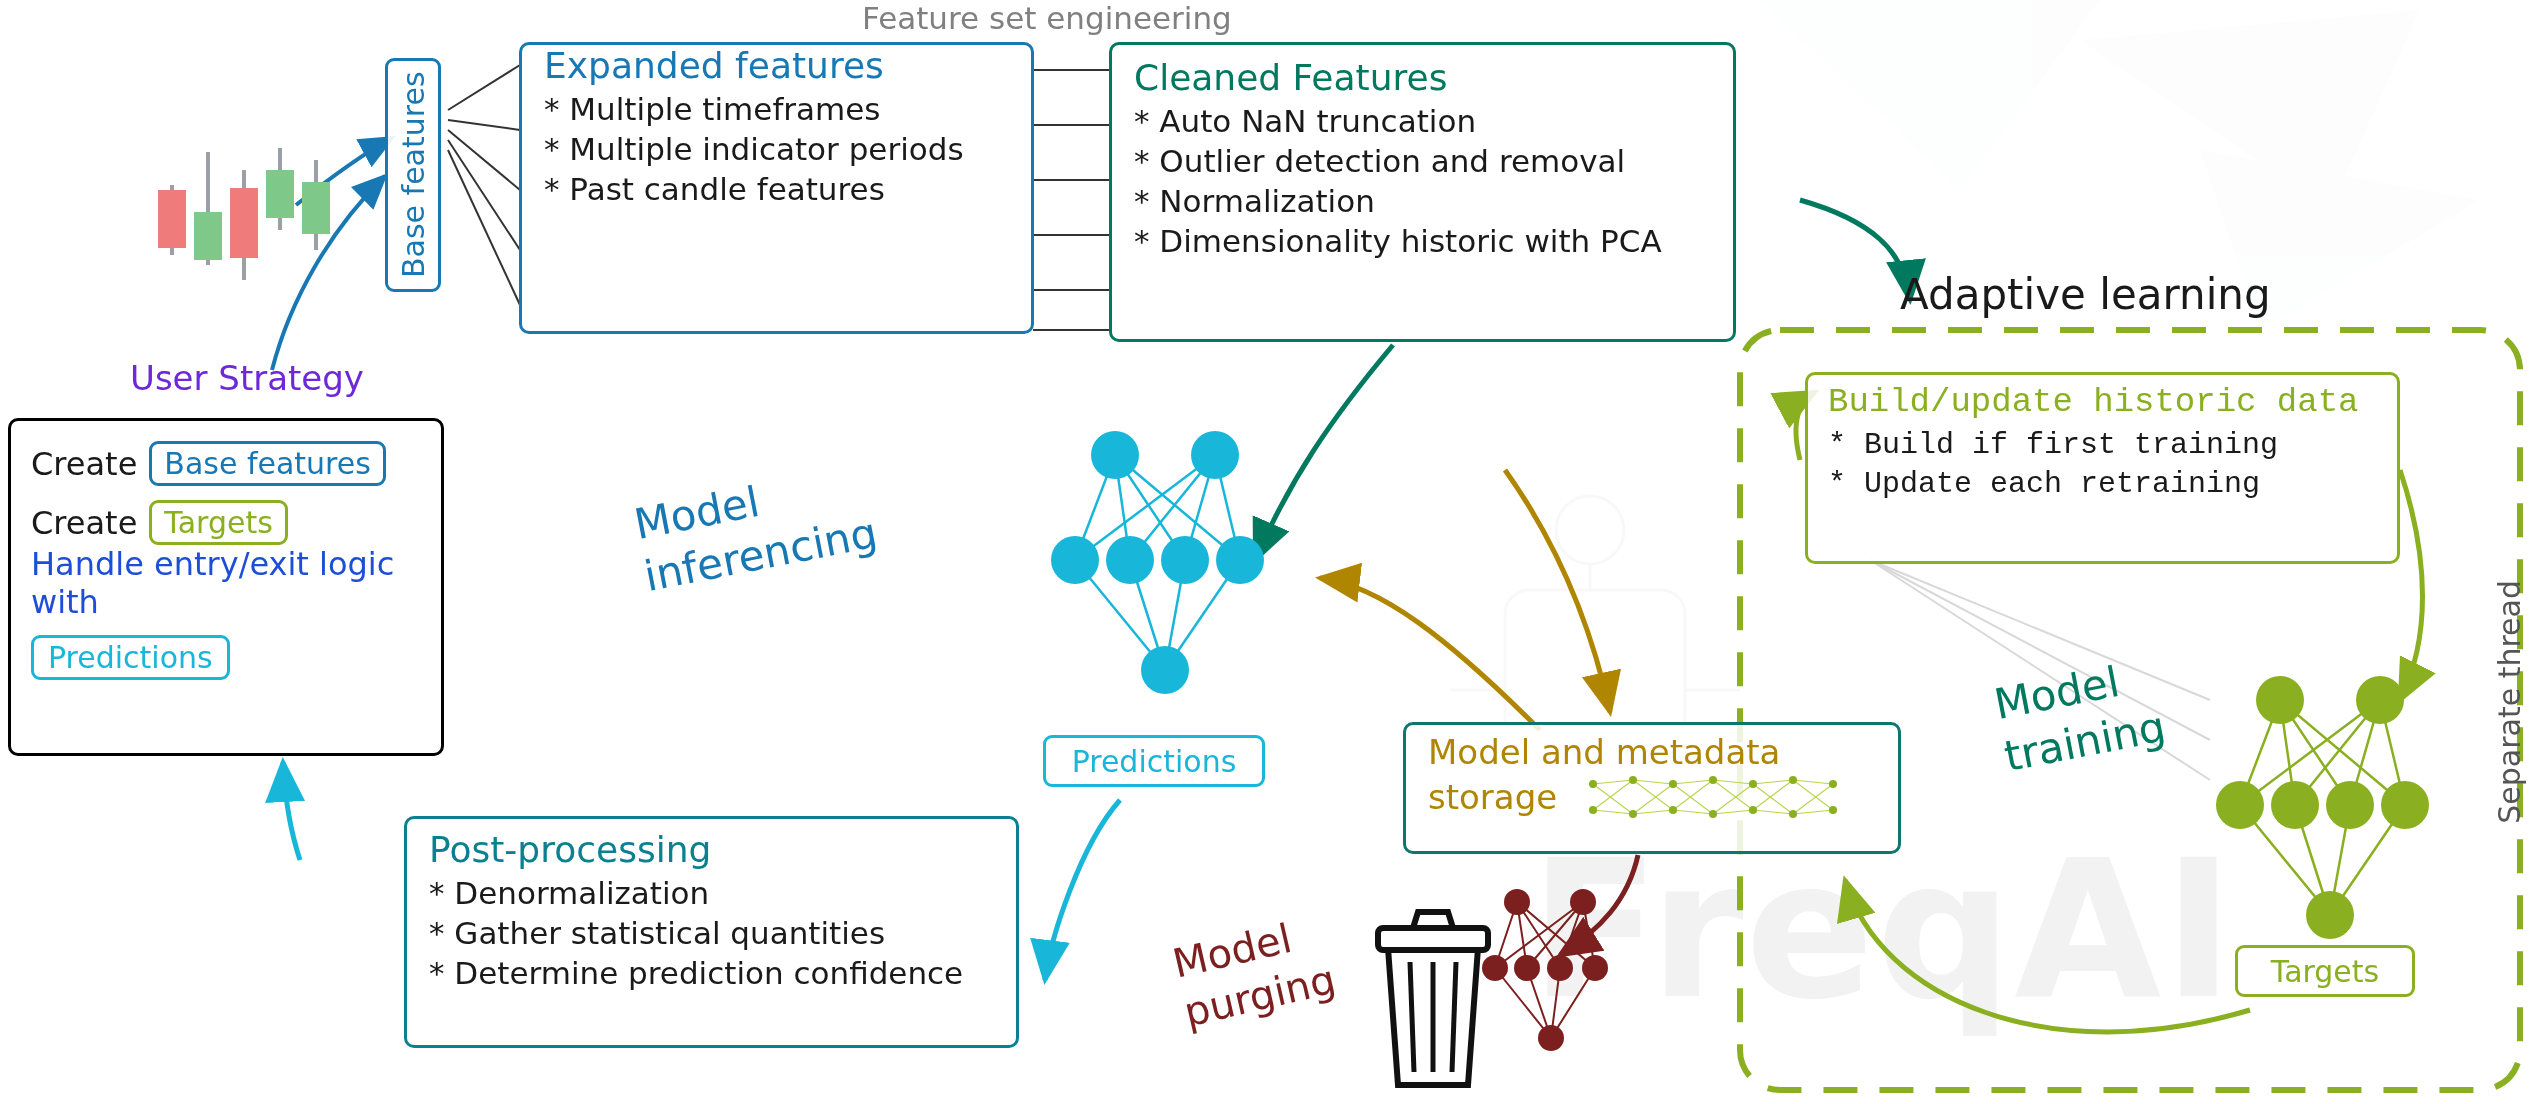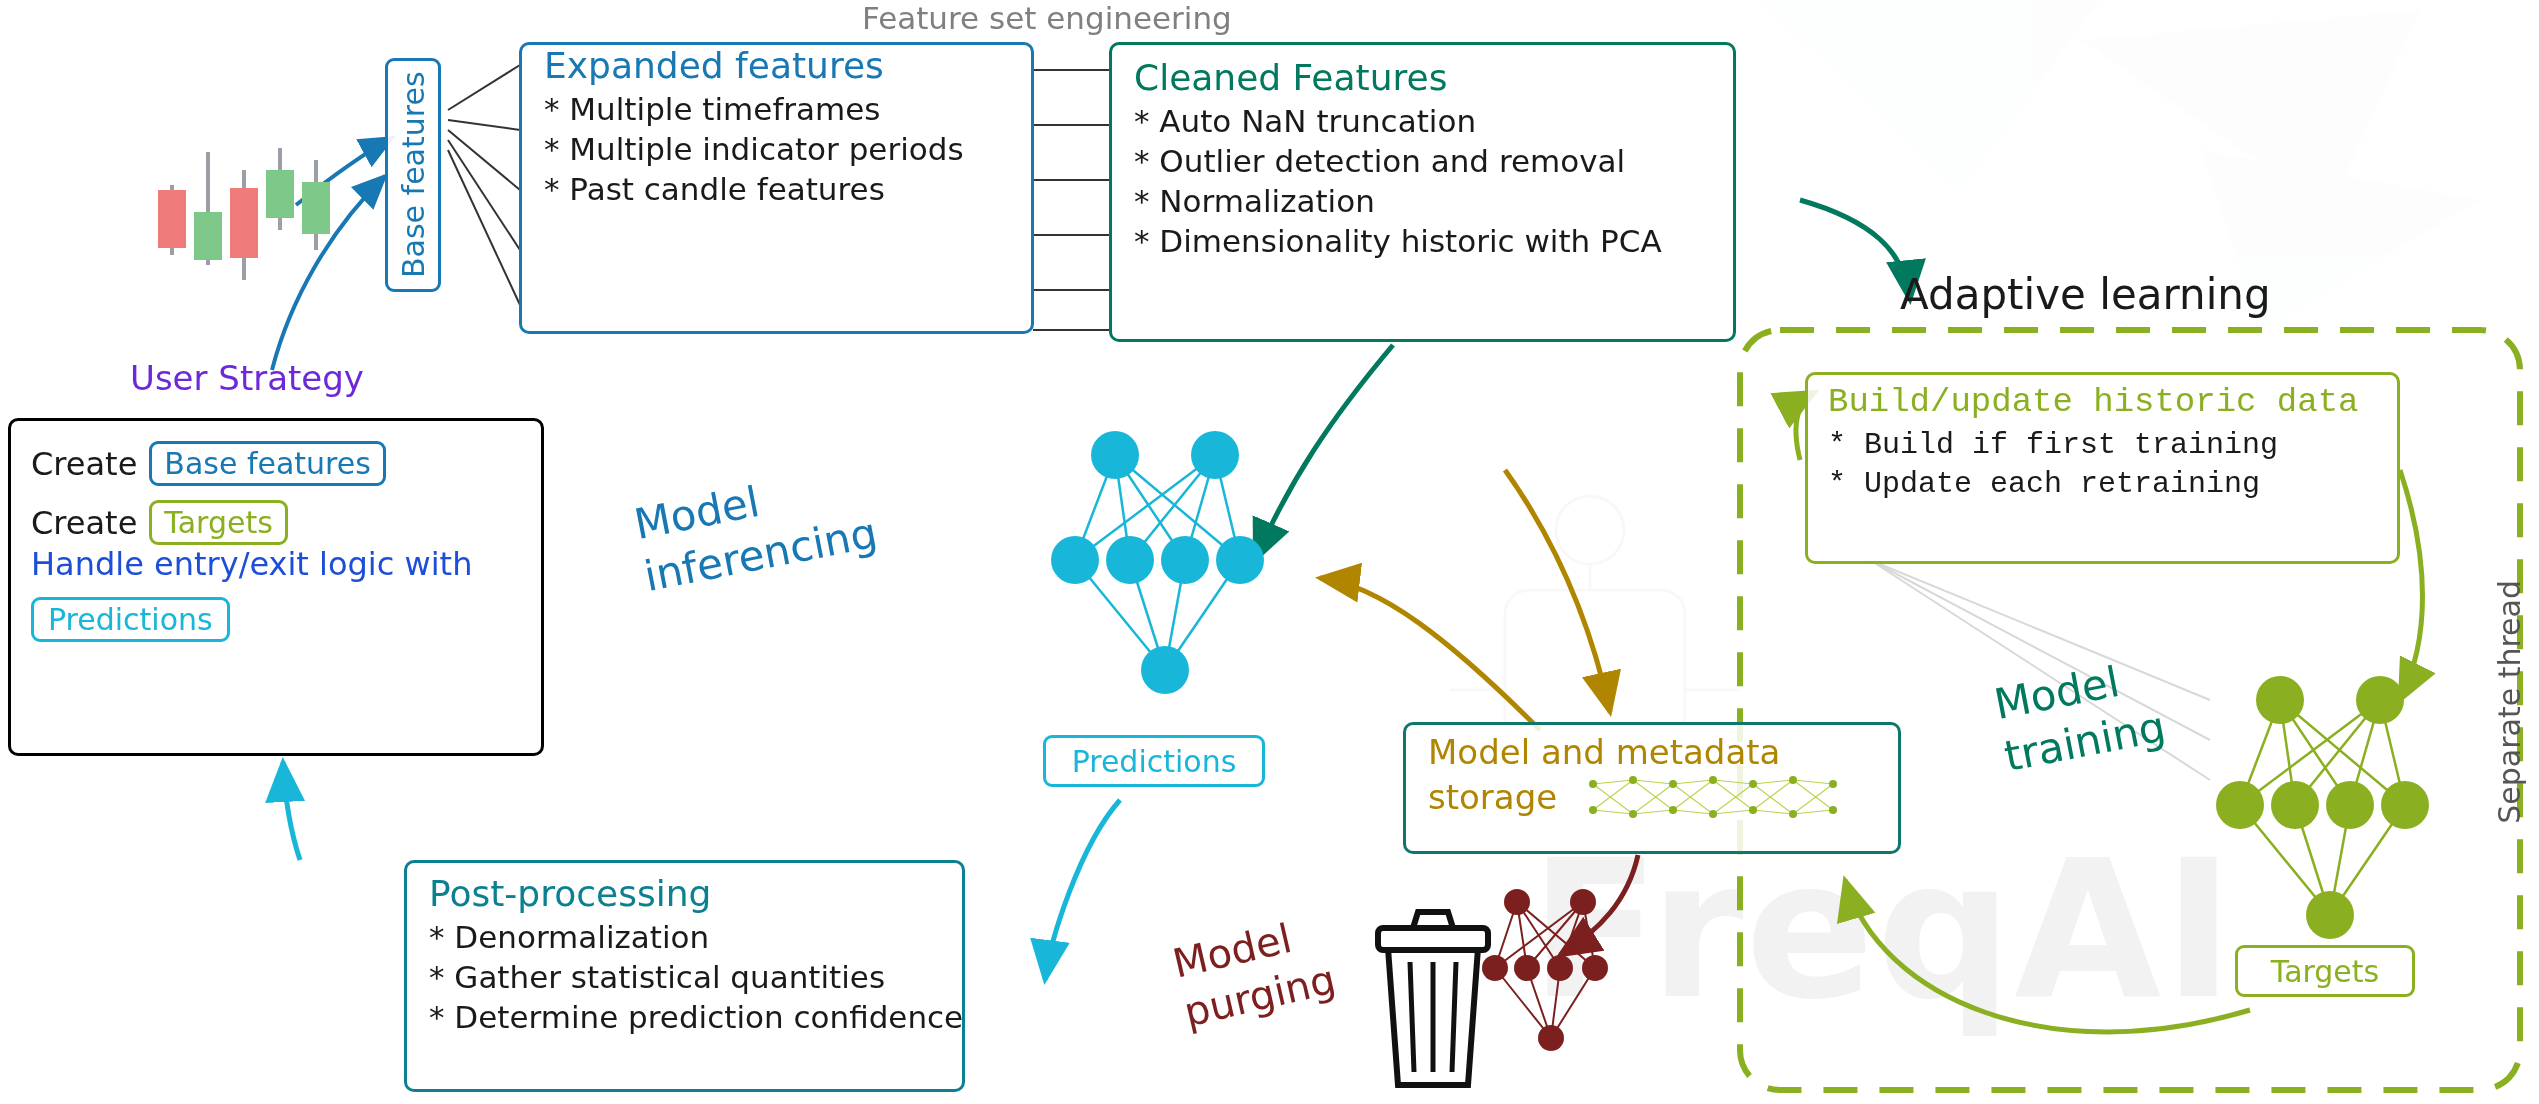--- a/index.html
+++ b/index.html
@@ -220,21 +220,21 @@
     <div class="bullets">
       <div>* Auto NaN truncation</div>
       <div>* Outlier detection and removal</div>
       <div>* Normalization</div>
       <div>* Dimensionality historic with PCA</div>
     </div>
   </div>
 
   <div class="label-plain" style="left:130px; top:358px; font-size:34px; color:#6d28d9;">User Strategy</div>
 
-  <div class="box black" style="left:8px; top:418px; width:536px; height:338px; padding:14px 20px; background:#ffffff;">
+  <div class="box black" style="left:8px; top:418px; width:436px; height:338px; padding:14px 20px; background:#ffffff;">
     <div style="display:flex; align-items:center; gap:12px; margin-top:6px;">
       <span style="font-size:32px; color:#1a1a1a;">Create</span>
       <span style="font-size:30px; color:#1878b4; border:3px solid #1878b4; border-radius:9px; padding:2px 12px;">Base features</span>
     </div>
     <div style="display:flex; align-items:center; gap:12px; margin-top:14px;">
       <span style="font-size:32px; color:#1a1a1a;">Create</span>
       <span style="font-size:30px; color:#8aaf20; border:3px solid #8aaf20; border-radius:9px; padding:2px 12px;">Targets</span>
     </div>
     <div style="margin-top:0; font-size:32px; color:#1d4ed8;">Handle entry/exit logic with</div>
     <div style="margin-top:14px; display:flex;">
@@ -323,21 +323,21 @@
       <circle cx="62" cy="22" r="13"></circle>
       <circle cx="128" cy="22" r="13"></circle>
       <circle cx="40" cy="88" r="13"></circle>
       <circle cx="72" cy="88" r="13"></circle>
       <circle cx="105" cy="88" r="13"></circle>
       <circle cx="140" cy="88" r="13"></circle>
       <circle cx="96" cy="158" r="13"></circle>
     </g>
   </svg>
 
-  <div class="box teal" style="left:404px; top:860px; width:561px; height:232px; padding:10px 22px;">
+  <div class="box teal" style="left:404px; top:816px; width:615px; height:232px; padding:10px 22px;">
     <div class="box-title">Post-processing</div>
     <div class="bullets">
       <div>* Denormalization</div>
       <div>* Gather statistical quantities</div>
       <div>* Determine prediction confidence</div>
     </div>
   </div>
 
   <div class="label-plain" style="left:1900px; top:270px; font-size:42px; color:#1a1a1a;">Adaptive learning</div>
 

